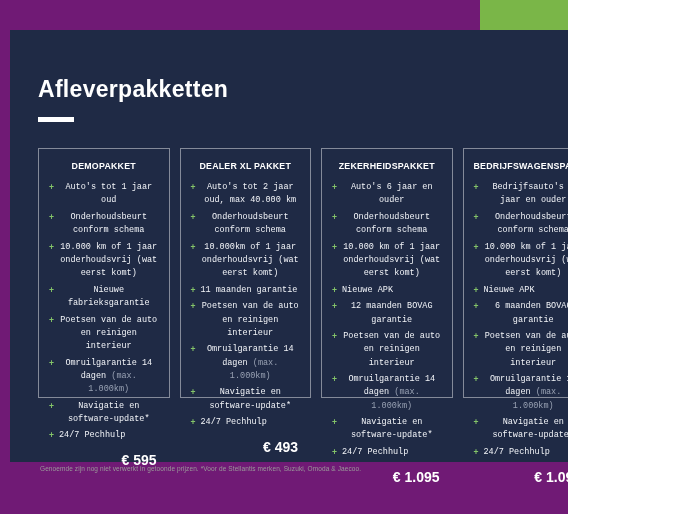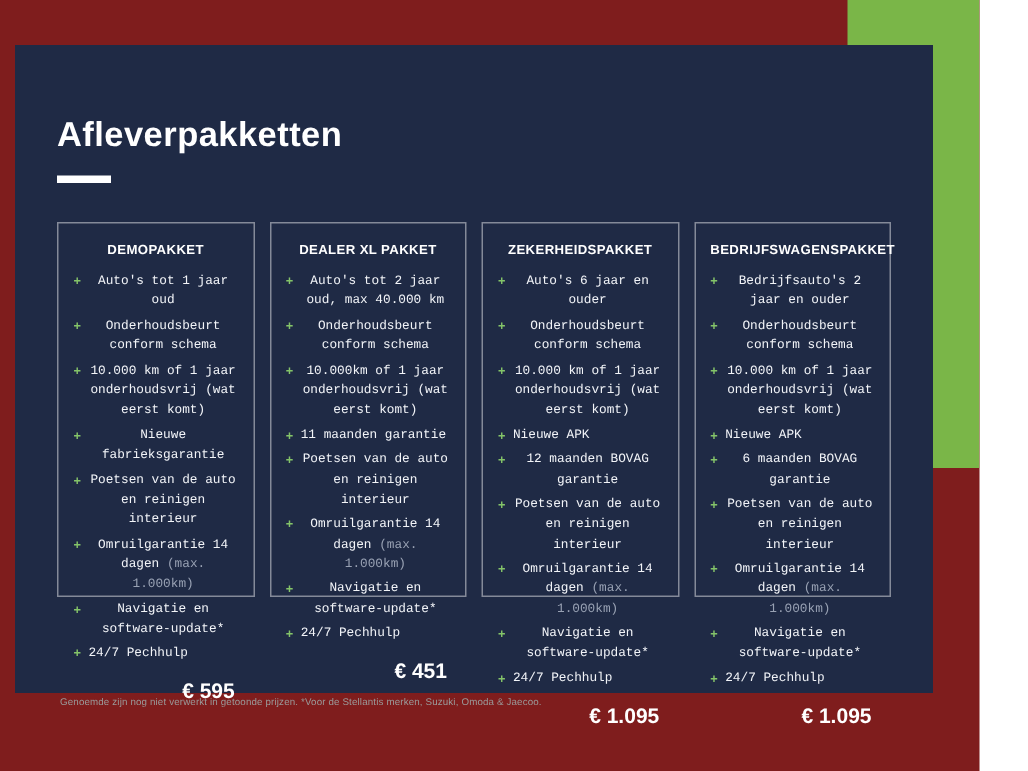--- a/index.html
+++ b/index.html
@@ -9,23 +9,23 @@
     --muted:#98A1B3;
   }
   *{ box-sizing:border-box; }
   body{
     margin:0;
     font-family:"Liberation Sans", sans-serif;
     background:#ffffff;
   }
   .stage{
     position:relative;
-    width:653px;
+    width:568px;
     height:514px;
-    background:#7f1d1d;
+    background:#701a75;
     overflow:hidden;
     padding-left:42px;
   }
   .green-block{
     position:absolute;
     top:0;
     right:0;
     width:88px;
     height:312px;
     background:var(--green);
@@ -194,21 +194,21 @@
             </li>
             <li class="feature">
               <span class="plus">+</span>
               <span class="ftext">Navigatie en software-update*</span>
             </li>
             <li class="feature">
               <span class="plus">+</span>
               <span class="ftext">24/7 Pechhulp</span>
             </li>
           </ul>
-    <div class="price">€ 451</div>
+    <div class="price">€ 493</div>
   </div>
         <div class="card">
     <div class="card-title">ZEKERHEIDSPAKKET</div>
     <ul class="feature-list">
             <li class="feature">
               <span class="plus">+</span>
               <span class="ftext">Auto's 6 jaar en ouder</span>
             </li>
             <li class="feature">
               <span class="plus">+</span>

